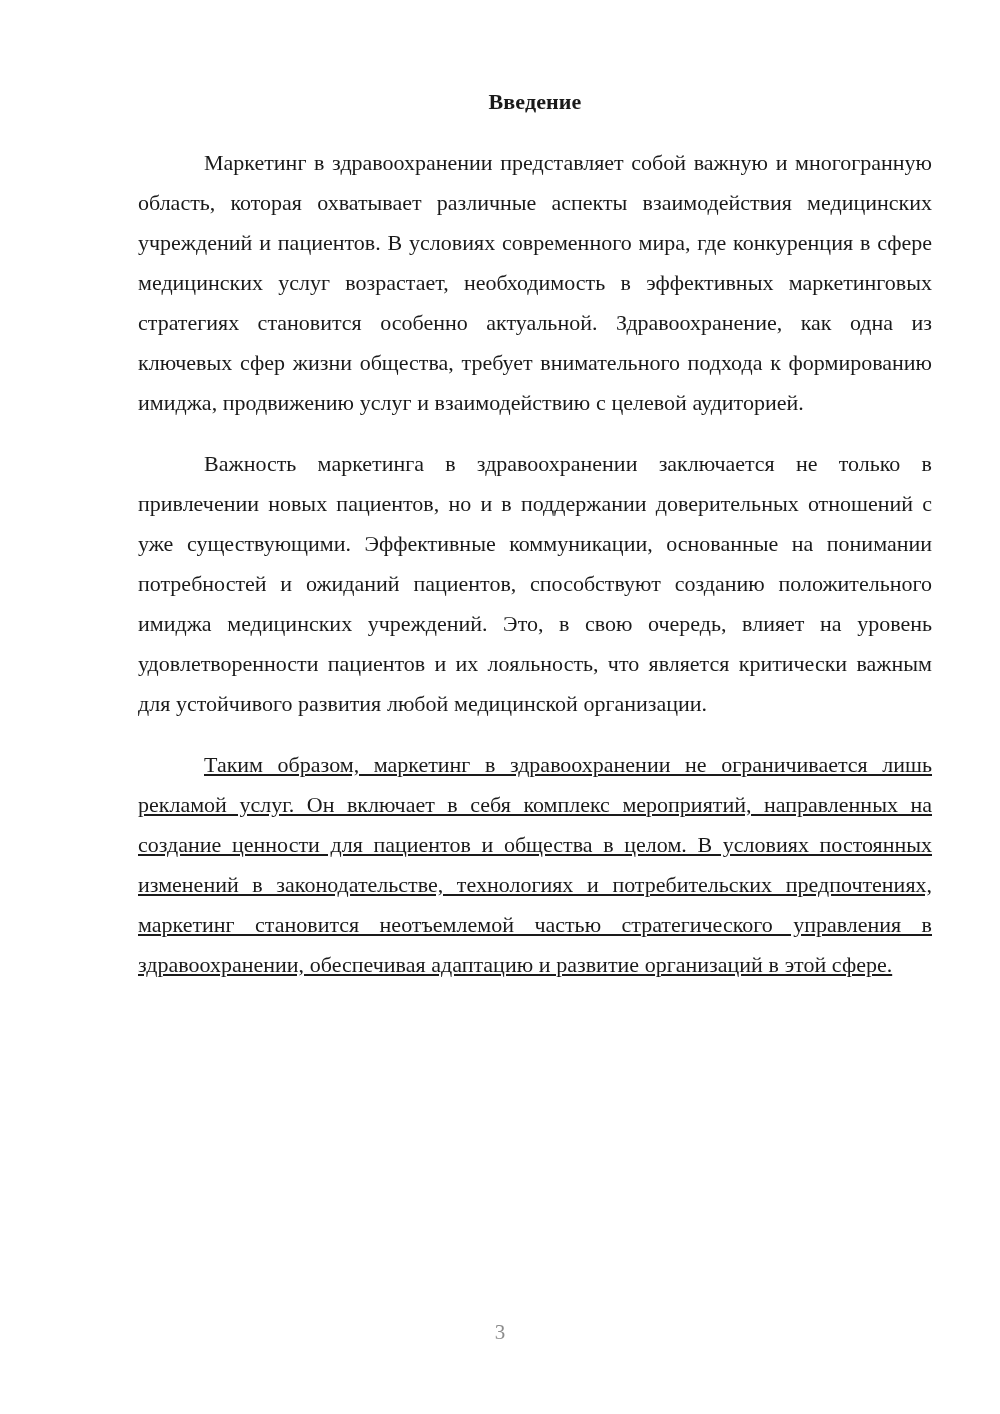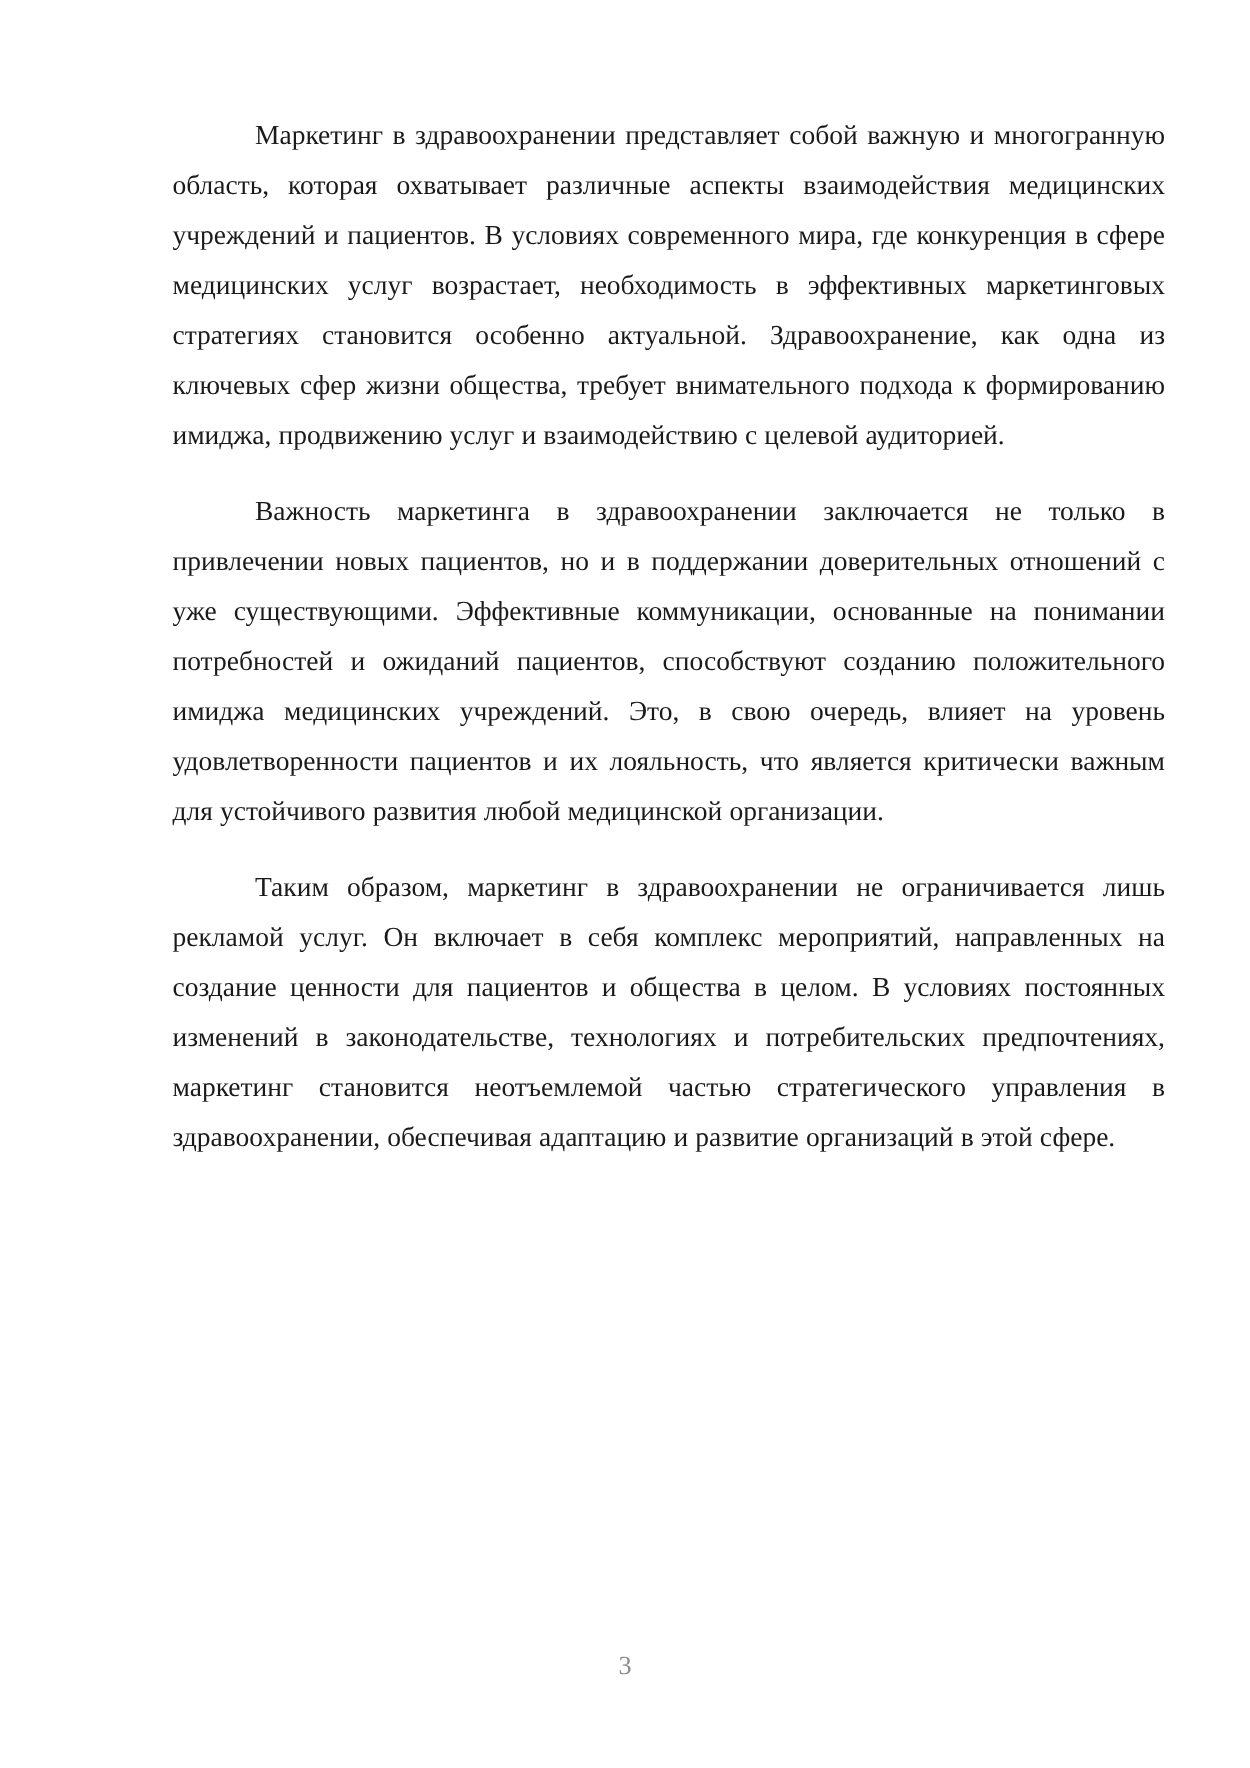--- a/index.html
+++ b/index.html
@@ -45,20 +45,21 @@
     text-align: justify;
     text-justify: inter-word;
     text-indent: 66px;
     margin: 0 0 21px 0;
     hyphens: none;
     word-spacing: 0.2px;
   }
 
   .doc-paragraph:last-of-type {
     margin-bottom: 0;
+    text-decoration: underline;
   }
 
   .page-number {
     position: absolute;
     left: 0;
     right: 0;
     top: 1322px;
     text-align: center;
     font-size: 21px;
     line-height: 1;
@@ -66,20 +67,21 @@
     font-family: "Liberation Serif", "DejaVu Serif", serif;
   }
 </style>
 </head>
 <body>
 
 <div class="page">
 
   <div class="content">
 
+    <h1 class="doc-title">Введение</h1>
 
     <p class="doc-paragraph">Маркетинг в здравоохранении представляет собой важную и многогранную область, которая охватывает различные аспекты взаимодействия медицинских учреждений и пациентов. В условиях современного мира, где конкуренция в сфере медицинских услуг возрастает, необходимость в эффективных маркетинговых стратегиях становится особенно актуальной. Здравоохранение, как одна из ключевых сфер жизни общества, требует внимательного подхода к формированию имиджа, продвижению услуг и взаимодействию с целевой аудиторией.</p>
 
     <p class="doc-paragraph">Важность маркетинга в здравоохранении заключается не только в привлечении новых пациентов, но и в поддержании доверительных отношений с уже существующими. Эффективные коммуникации, основанные на понимании потребностей и ожиданий пациентов, способствуют созданию положительного имиджа медицинских учреждений. Это, в свою очередь, влияет на уровень удовлетворенности пациентов и их лояльность, что является критически важным для устойчивого развития любой медицинской организации.</p>
 
     <p class="doc-paragraph">Таким образом, маркетинг в здравоохранении не ограничивается лишь рекламой услуг. Он включает в себя комплекс мероприятий, направленных на создание ценности для пациентов и общества в целом. В условиях постоянных изменений в законодательстве, технологиях и потребительских предпочтениях, маркетинг становится неотъемлемой частью стратегического управления в здравоохранении, обеспечивая адаптацию и развитие организаций в этой сфере.</p>
 
   </div>
 
   <div class="page-number">3</div>

